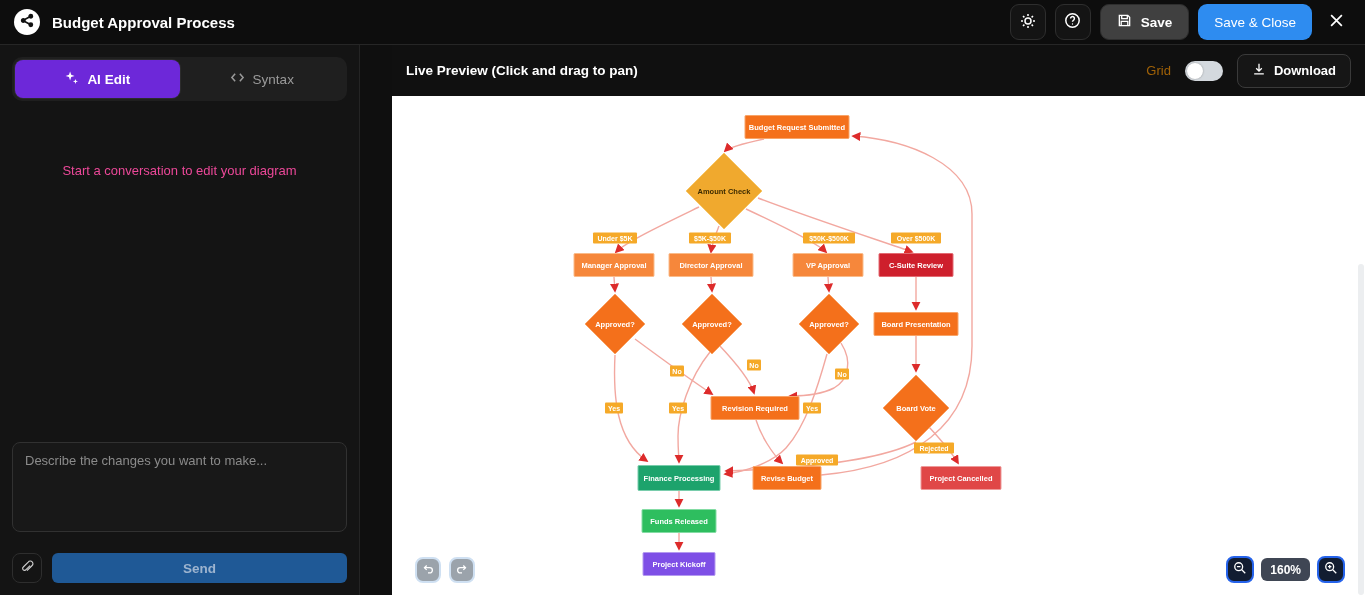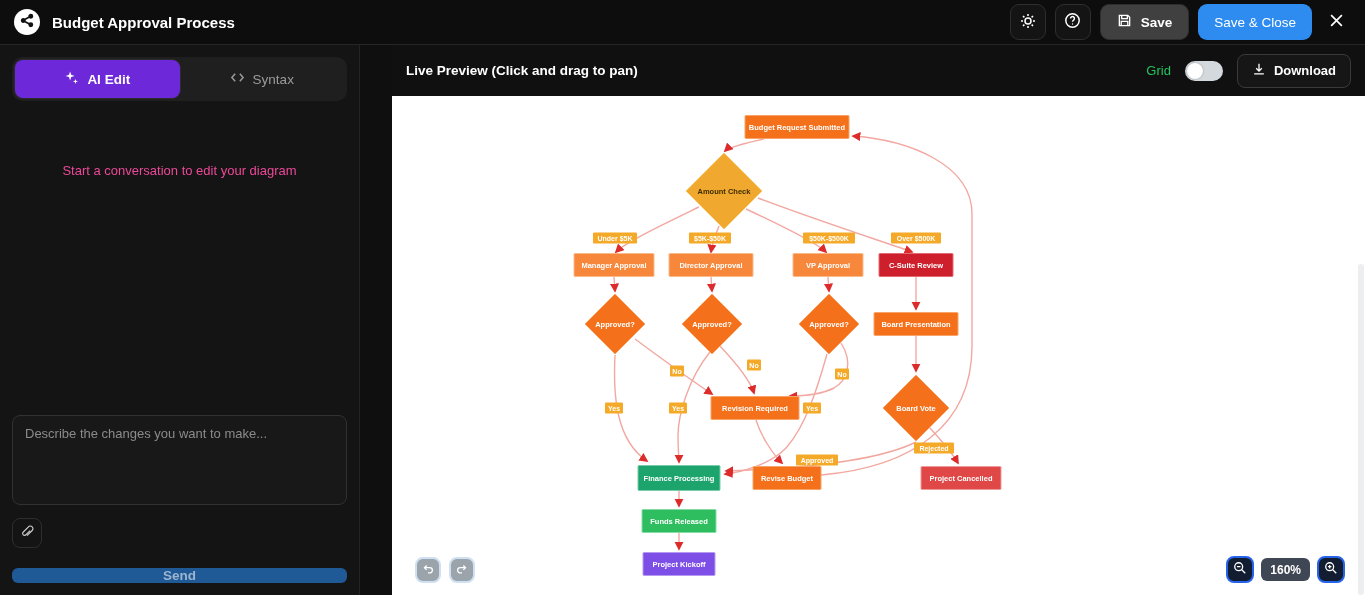--- a/index.html
+++ b/index.html
@@ -33,35 +33,35 @@
   .tab-group { background:#1f1f1f; border-radius:10px; padding:3px; display:flex; height:44px; }
   .tab { flex:1; border-radius:8px; display:flex; align-items:center; justify-content:center;
     gap:8px; font-size:13.5px; color:#9a9a9a; cursor:pointer; border:none; background:none; }
   .tab.active { background:#6d28d9; color:#fff; font-weight:bold; box-shadow:0 0 0 1px #2c2c2c; }
   .empty-state { margin-top:62px; text-align:center; color:#ec4899; font-size:13px; }
   .composer { margin-top:auto; }
   .composer textarea { width:100%; height:90px; resize:none; background:#181818;
     border:1px solid #313131; border-radius:8px; color:#ddd; font-size:13px;
     padding:10px 12px; font-family:"Liberation Sans", sans-serif; outline:none; }
   .composer textarea::placeholder { color:#8b8b8b; }
-  .composer-row { display:flex; gap:20px; margin-top:9px;flex-direction:column; }
+  .composer-row { display:flex; gap:10px; margin-top:17px; }
   .attach-btn { width:30px; height:30px; border-radius:8px; background:#141414;
     border:1px solid #2e2e2e; color:#cfcfcf; display:flex; align-items:center;
     justify-content:center; cursor:pointer; }
   .send-btn { flex:1; height:30px; border-radius:6px; background:#1f5996; border:none;
     color:#9db4cf; font-size:13.5px; font-weight:bold; cursor:pointer; }
 
   
   .main { position:absolute; top:45px; left:360px; right:0; bottom:0;
     display:flex; flex-direction:column;padding-left:32px; }
   .preview-header { height:51px; background:#101010; display:flex; align-items:center;
     padding:0 14px; flex:0 0 auto; }
   .preview-title { color:#fff; font-size:13.5px; font-weight:bold; }
   .preview-header-right { margin-left:auto; display:flex; align-items:center; gap:14px; }
-  .grid-label { color:#22c55e; font-size:13px; }
+  .grid-label { color:#a16207; font-size:13px; }
   .toggle { width:38px; height:20px; border-radius:10px; background:#d4d9de;
     position:relative; cursor:pointer; }
   .toggle .knob { position:absolute; top:2px; left:2px; width:16px; height:16px;
     border-radius:50%; background:#fff; box-shadow:0 0 2px rgba(0,0,0,.35); }
   .download-btn { height:34px; border-radius:8px; background:#161616; border:1px solid #3a3a3a;
     color:#fff; font-size:13px; font-weight:bold; display:flex; align-items:center;
     gap:8px; padding:0 14px; cursor:pointer; }
 
   .canvas { flex:1; background:#ffffff; position:relative; overflow:hidden; }
   .canvas svg.diagram { position:absolute; top:0; left:0; }

